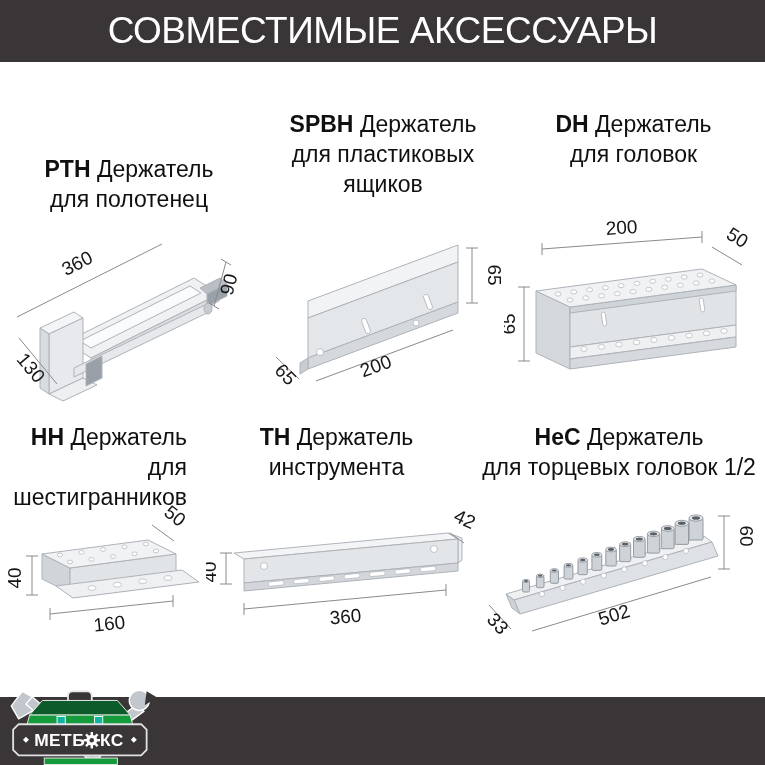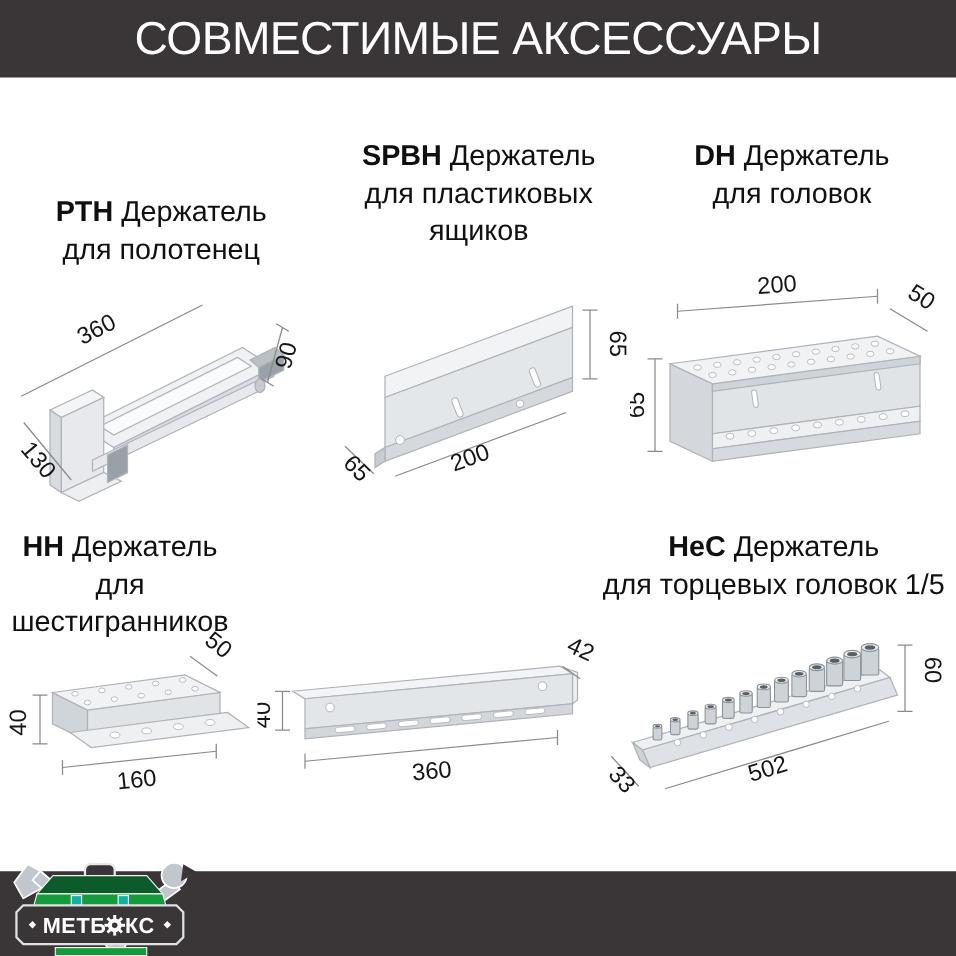--- a/index.html
+++ b/index.html
@@ -147,30 +147,35 @@
       <line class="dim" x1="208" y1="31" x2="238" y2="49"></line>
       <line class="dim" x1="20" y1="71" x2="20" y2="145"></line>
       <line class="dim" x1="14" y1="71" x2="26" y2="71"></line>
       <line class="dim" x1="14" y1="145" x2="26" y2="145"></line>
       <text class="dimtxt" text-anchor="middle" transform="translate(118,18) rotate(-4)">200</text>
       <text class="dimtxt" text-anchor="middle" transform="translate(230,27) rotate(32)">50</text>
       <text class="dimtxt" text-anchor="middle" transform="translate(11,108) rotate(-90)">65</text>
     </g>
   </svg>
 
-  <div class="p-head" style="left:5px;top:423px;width:182px;">
+  <div class="p-head" style="left:5px;top:423px;width:182px;text-align:right;">
     <b class="p-code">HH</b>
     <span class="p-name">Держатель
 для
 шестигранников</span>
   </div>
+  <div class="p-head" style="left:229px;top:423px;width:215px;">
+    <b class="p-code">TH</b>
+    <span class="p-name">Держатель
+инструмента</span>
+  </div>
   <div class="p-head" style="left:476px;top:423px;width:286px;">
     <b class="p-code">HeC</b>
     <span class="p-name">Держатель
-для торцевых головок 1/5</span>
+для торцевых головок 1/2</span>
   </div>
 
   <svg class="fig" style="left:6px;top:496px;" width="206" height="142" viewBox="0 0 206 142">
     <g stroke="#aeb3b9" stroke-width="1">
       <polygon points="36,58 64,72 64,97 36,83" fill="#d0d5da"></polygon>
       <polygon points="64,72 170,58 170,83 64,97" fill="#e1e4e7"></polygon>
       <g id="p4arch">
           <ellipse cx="84.0" cy="93.0" rx="4.5" ry="5.5" fill="#c8cdd2" stroke="#b0b5ba" stroke-width="0.7"></ellipse>
           <ellipse cx="102.0" cy="90.8" rx="4.5" ry="5.5" fill="#c8cdd2" stroke="#b0b5ba" stroke-width="0.7"></ellipse>
           <ellipse cx="120.0" cy="88.5" rx="4.5" ry="5.5" fill="#c8cdd2" stroke="#b0b5ba" stroke-width="0.7"></ellipse>

